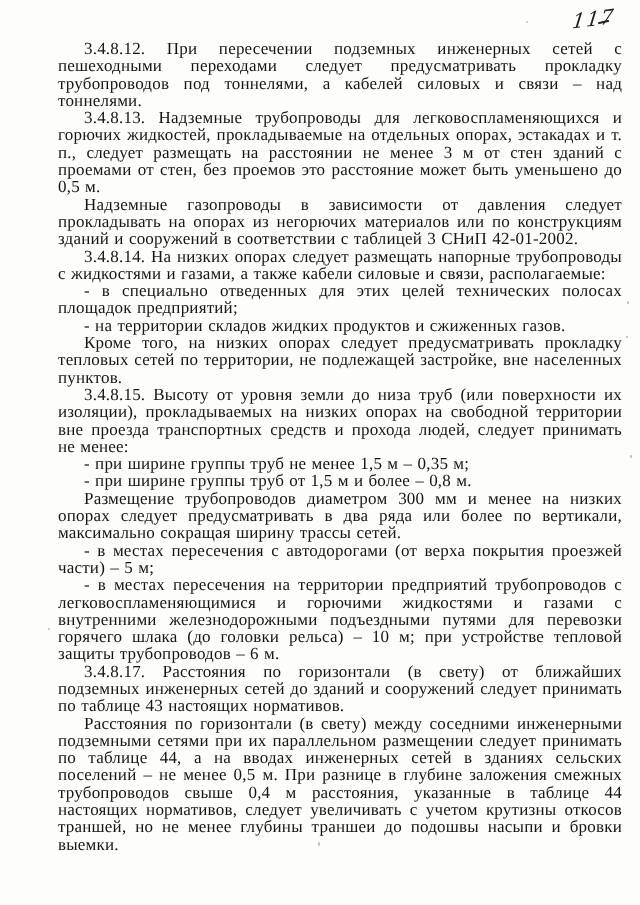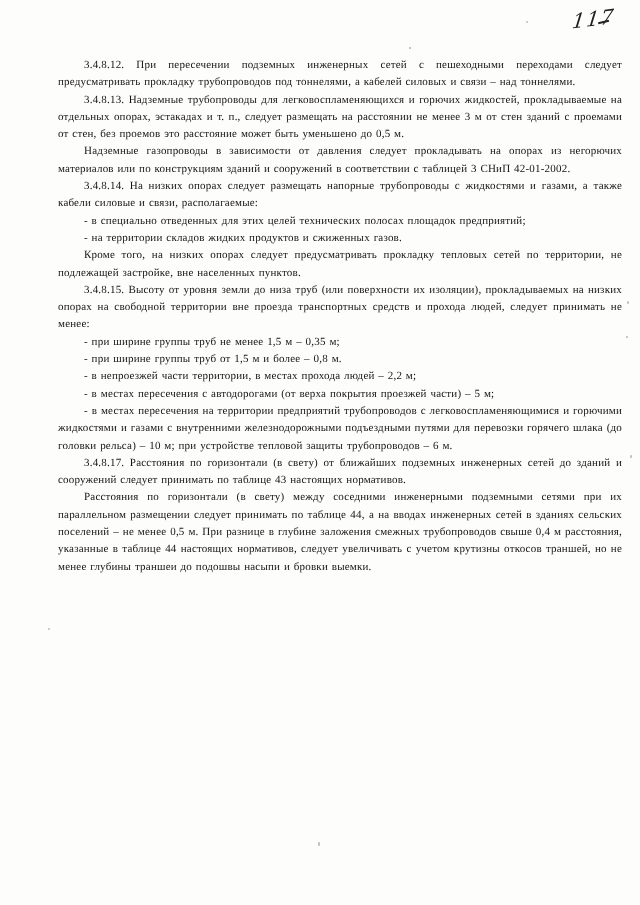--- a/index.html
+++ b/index.html
@@ -29,24 +29,24 @@
   }
   .seven-crossbar {
     position: absolute;
     left: 598px; top: 21px;
     width: 11px; height: 1.6px;
     background: #24241f;
     transform: rotate(-14deg);
   }
   .textblock {
     position: absolute;
-    left: 58px; top: 57px;
+    left: 58px; top: 40px;
     width: 564px;
     text-align: justify;
-    font-size: 11px;
+    font-size: 17px;
     line-height: 17.3px;
     letter-spacing: 0.2px;
     color: #171513;
     hyphens: none;
     text-rendering: geometricPrecision;
   }
   .textblock p.para {
     margin: 0;
     text-indent: 26px;
     word-spacing: 0.8px;
@@ -77,21 +77,21 @@
       <p class="para">3.4.8.12. При пересечении подземных инженерных сетей с пешеходными переходами следует предусматривать прокладку трубопроводов под тоннелями, а кабелей силовых и связи – над тоннелями.</p>
       <p class="para">3.4.8.13. Надземные трубопроводы для легковоспламеняющихся и горючих жидкостей, прокладываемые на отдельных опорах, эстакадах и т. п., следует размещать на расстоянии не менее 3 м от стен зданий с проемами от стен, без проемов это расстояние может быть уменьшено до 0,5 м.</p>
       <p class="para">Надземные газопроводы в зависимости от давления следует прокладывать на опорах из негорючих материалов или по конструкциям зданий и сооружений в соответствии с таблицей 3 СНиП 42-01-2002.</p>
       <p class="para">3.4.8.14. На низких опорах следует размещать напорные трубопроводы с жидкостями и газами, а также кабели силовые и связи, располагаемые:</p>
       <p class="para">- в специально отведенных для этих целей технических полосах площадок предприятий;</p>
       <p class="para">- на территории складов жидких продуктов и сжиженных газов.</p>
       <p class="para">Кроме того, на низких опорах следует предусматривать прокладку тепловых сетей по территории, не подлежащей застройке, вне населенных пунктов.</p>
       <p class="para">3.4.8.15. Высоту от уровня земли до низа труб (или поверхности их изоляции), прокладываемых на низких опорах на свободной территории вне проезда транспортных средств и прохода людей, следует принимать не менее:</p>
       <p class="para">- при ширине группы труб не менее 1,5 м – 0,35 м;</p>
       <p class="para">- при ширине группы труб от 1,5 м и более – 0,8 м.</p>
-      <p class="para">- в непроезжей части территории, в местах прохода людей – 2,2 м;</p>
+      <p class="para">Размещение трубопроводов диаметром 300 мм и менее на низких опорах следует предусматривать в два ряда или более по вертикали, максимально сокращая ширину трассы сетей.</p>
       <p class="para">- в местах пересечения с автодорогами (от верха покрытия проезжей части) – 5 м;</p>
       <p class="para">- в местах пересечения на территории предприятий трубопроводов с легковоспламеняющимися и горючими жидкостями и газами с внутренними железнодорожными подъездными путями для перевозки горячего шлака (до головки рельса) – 10 м; при устройстве тепловой защиты трубопроводов – 6 м.</p>
       <p class="para">3.4.8.17. Расстояния по горизонтали (в свету) от ближайших подземных инженерных сетей до зданий и сооружений следует принимать по таблице 43 настоящих нормативов.</p>
       <p class="para">Расстояния по горизонтали (в свету) между соседними инженерными подземными сетями при их параллельном размещении следует принимать по таблице 44, а на вводах инженерных сетей в зданиях сельских поселений – не менее 0,5 м. При разнице в глубине заложения смежных трубопроводов свыше 0,4 м расстояния, указанные в таблице 44 настоящих нормативов, следует увеличивать с учетом крутизны откосов траншей, но не менее глубины траншеи до подошвы насыпи и бровки выемки.</p>
     </div>
 
   <div class="speck s1"></div>
   <div class="speck s2"></div>
   <div class="speck s3"></div>
   <div class="speck s4"></div>

